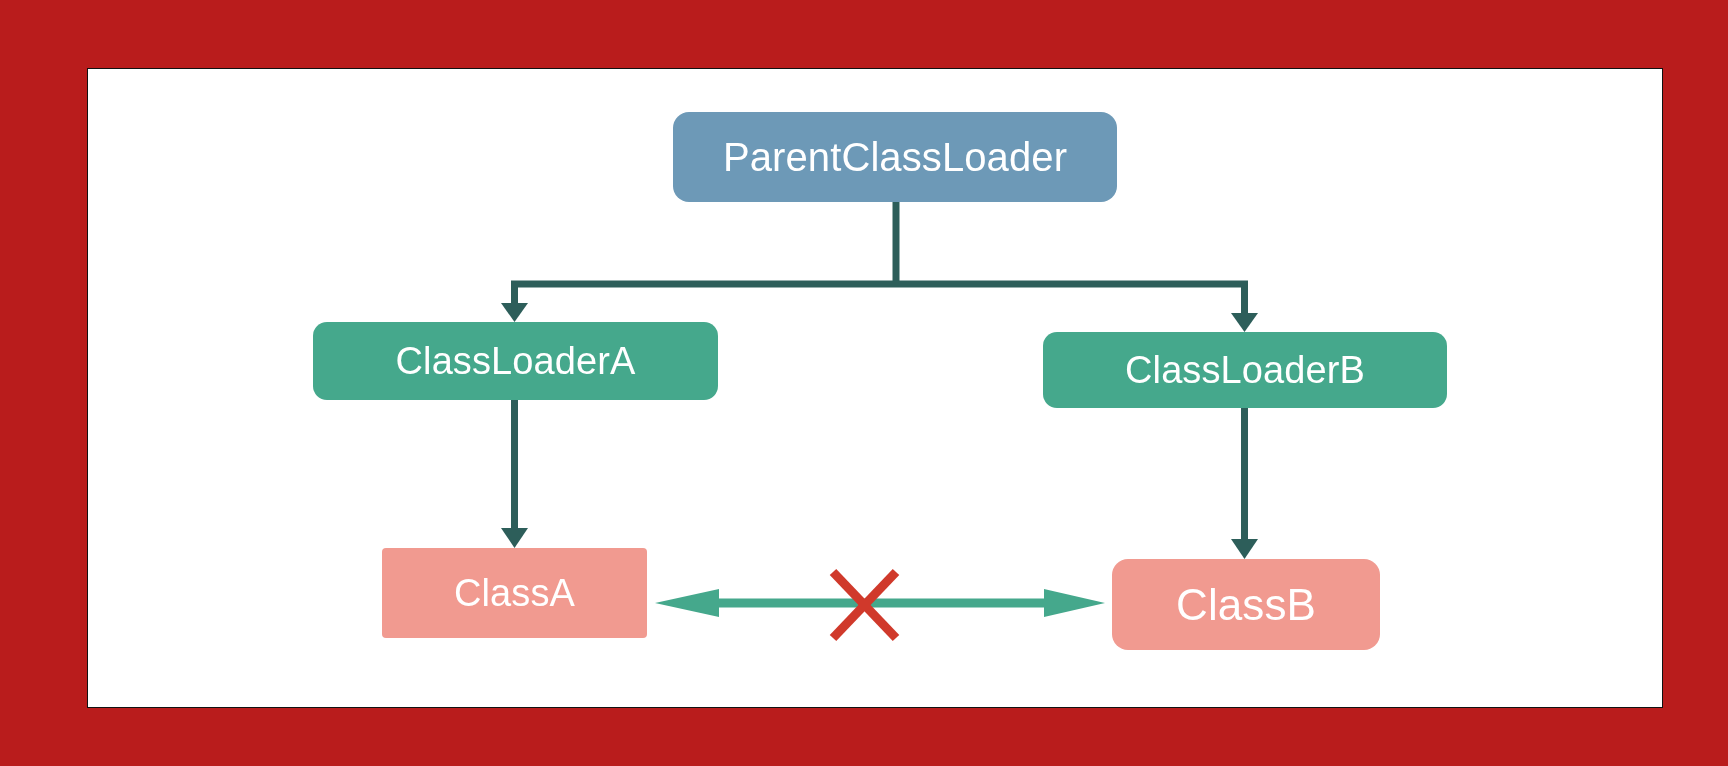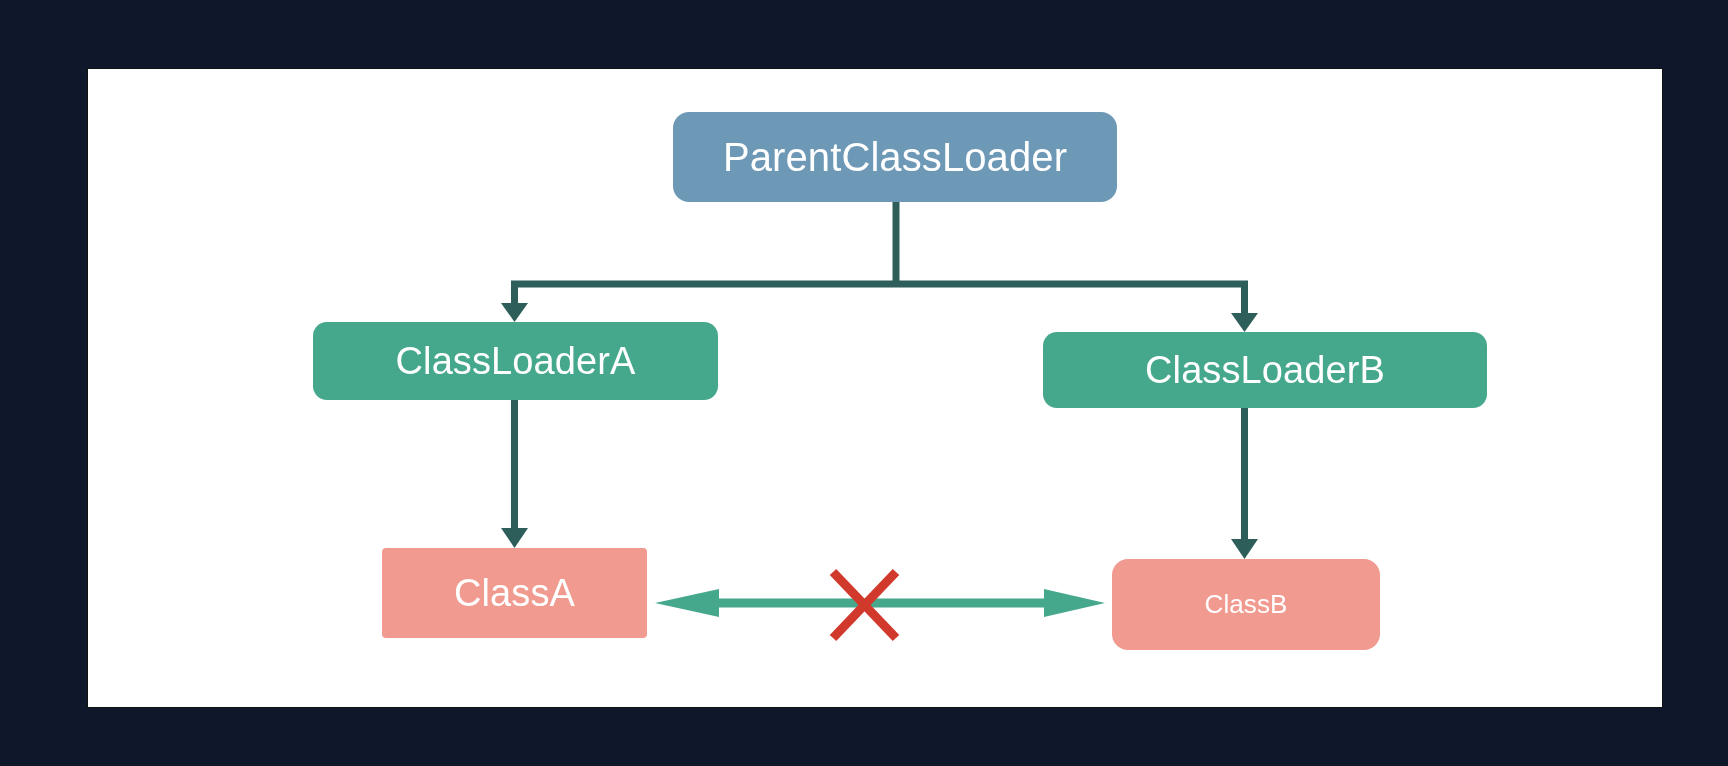--- a/index.html
+++ b/index.html
@@ -10,21 +10,21 @@
     width: 1728px;
     height: 766px;
     overflow: hidden;
     font-family: "Liberation Sans", sans-serif;
   }
 
   #stage {
     position: relative;
     width: 1728px;
     height: 766px;
-    background: #0f172a;
+    background: #b91c1c;
   }
 
   
   #diagram-frame {
     position: absolute;
     left: 87px;
     top: 68px;
     width: 1576px;
     height: 640px;
     border: 1px solid #111111;
@@ -73,41 +73,41 @@
     top: 322px;
     width: 405px;
     height: 78px;
     font-size: 38px;
     border-radius: 14px;
   }
 
   #node-classloader-b {
     left: 1043px;
     top: 332px;
-    width: 444px;
+    width: 404px;
     height: 76px;
     font-size: 38px;
     border-radius: 14px;
   }
 
   #node-class-a {
     left: 382px;
     top: 548px;
     width: 265px;
     height: 90px;
     font-size: 38px;
     border-radius: 4px;
   }
 
   #node-class-b {
     left: 1112px;
     top: 559px;
     width: 268px;
     height: 91px;
-    font-size: 26px;
+    font-size: 44px;
     border-radius: 16px;
   }
 </style>
 </head>
 <body>
 
 <div id="stage">
 
   <div id="diagram-frame" style="border-color: rgb(17, 17, 17); background-color: rgb(255, 255, 255);"></div>
 

